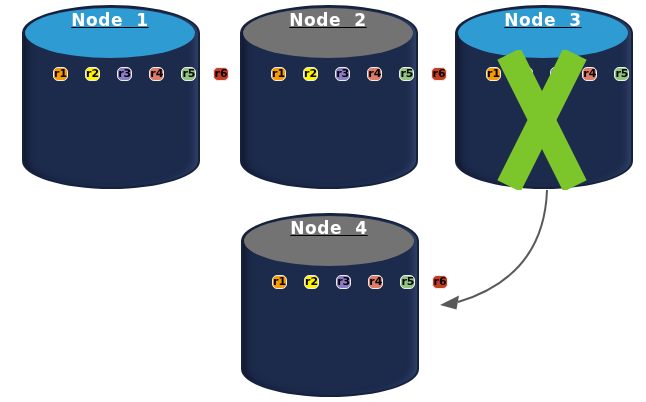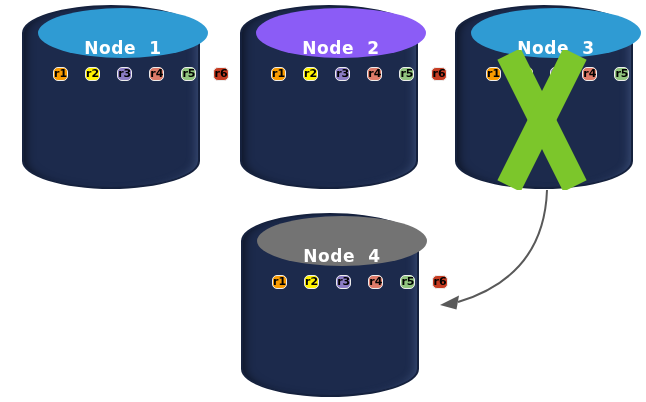--- a/index.html
+++ b/index.html
@@ -14,24 +14,24 @@
   .node { position: absolute; width: 178px; height: 184px; }
   .cyl-body {
     position: absolute; inset: 0;
     border-radius: 50% / 28px;
     border: 2px solid #15213D;
     box-sizing: border-box;
     box-shadow: inset 8px 0 10px -6px rgba(0,0,0,0.55),
                 inset -8px 0 10px -6px rgba(90,115,165,0.45);
   }
   .cyl-cap {
-    position: absolute; top: 3px; left: 16px;
+    position: absolute; top: 3px; left: 3px;
     width: 170px; height: 50px;
     border-radius: 50%;
-    display: flex; align-items: flex-end; justify-content: center;
+    display: flex; align-items: flex-start; justify-content: center; text-decoration: underline;
   }
   .node-title {
     color: #ffffff;
     font-size: 17px;
     font-weight: bold;
     letter-spacing: 0.5px;
     word-spacing: 7px;
     margin-top: 2px;
   }
   .rows {
@@ -73,21 +73,21 @@
       <div class="row" style="background-color: rgb(255, 242, 0);">r2</div>
       <div class="row" style="background-color: rgb(139, 124, 196);">r3</div>
       <div class="row" style="background-color: rgb(222, 123, 105);">r4</div>
       <div class="row" style="background-color: rgb(146, 197, 127);">r5</div>
       <div class="row" style="background-color: rgb(198, 60, 34);">r6</div>
     </div>
   </div>
 
   <div class="node" style="left:240px; top:5px;">
     <div class="cyl-body" style="background-color: rgb(28, 42, 76);"></div>
-    <div class="cyl-cap" style="background-color: #8b5cf6;">
+    <div class="cyl-cap" style="background-color: #737373;">
       <span class="node-title">Node 2</span>
     </div>
     <div class="rows">
       <div class="row" style="background-color: rgb(249, 155, 0);">r1</div>
       <div class="row" style="background-color: rgb(255, 242, 0);">r2</div>
       <div class="row" style="background-color: rgb(139, 124, 196);">r3</div>
       <div class="row" style="background-color: rgb(222, 123, 105);">r4</div>
       <div class="row" style="background-color: rgb(146, 197, 127);">r5</div>
       <div class="row" style="background-color: rgb(198, 60, 34);">r6</div>
     </div>

